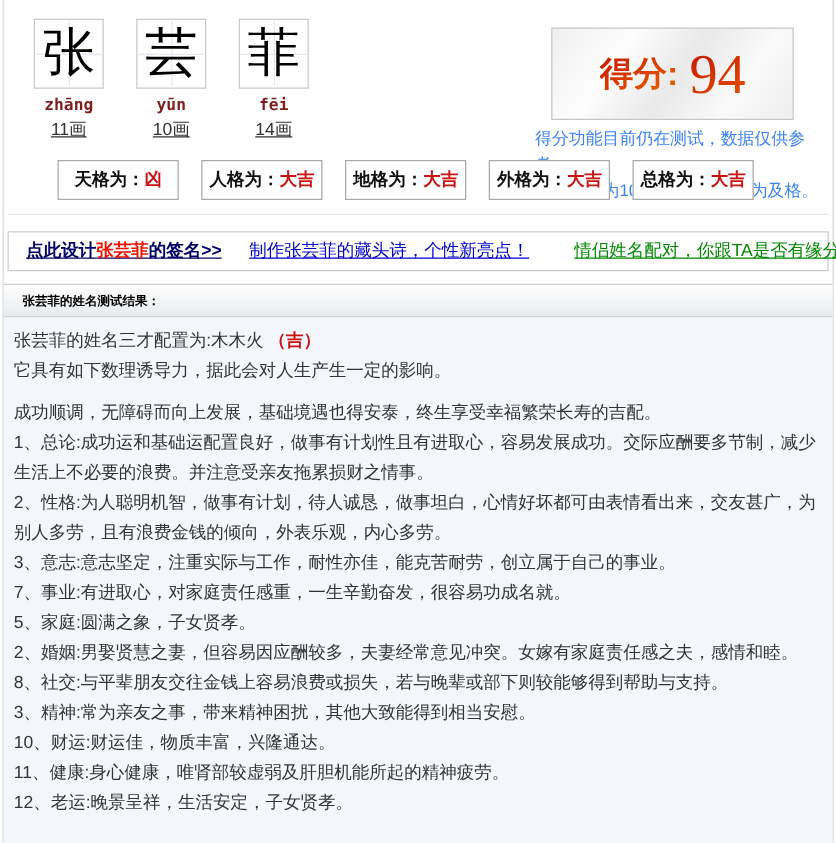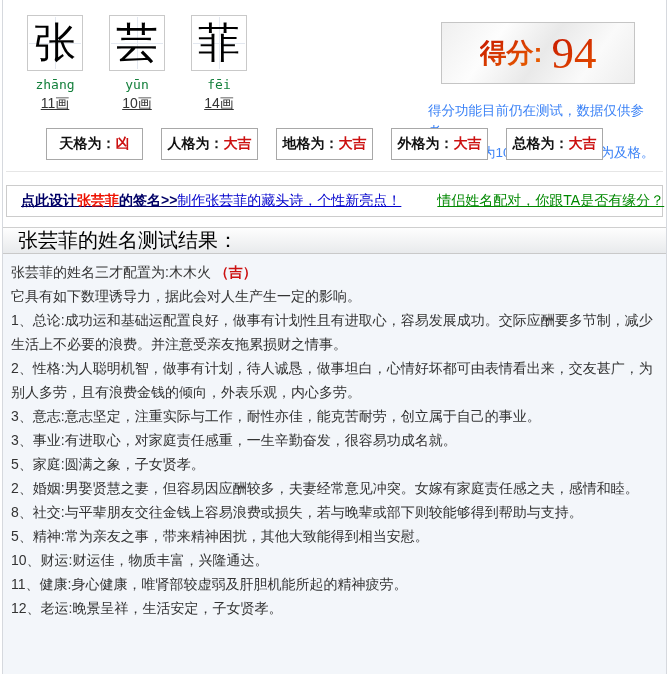--- a/index.html
+++ b/index.html
@@ -24,24 +24,24 @@
   .char-box {
     width: 56px; height: 56px; border: 1px solid #c9c9c9; background: #fff;
     position: relative; display: flex; align-items: center; justify-content: center;
   }
   .char-box::before { content: ""; position: absolute; left: 1px; right: 1px; top: 50%; border-top: 1px solid #e3e8f0; }
   .char-box::after  { content: ""; position: absolute; top: 1px; bottom: 1px; left: 50%; border-left: 1px solid #e3e8f0; }
   .char-glyph {
     position: relative; z-index: 1;
     font-family: "Liberation Serif", serif; font-size: 42px; line-height: 1; color: #000;
   }
-  .pinyin { margin-top: 7px; font-family: "DejaVu Sans Mono", monospace; font-size: 13px; color: #15803d; line-height: 1; }
+  .pinyin { margin-top: 7px; font-family: "DejaVu Sans Mono", monospace; font-size: 13px; color: #7f1d1d; line-height: 1; font-weight: bold; }
   .strokes { margin-top: 5px; font-size: 14px; color: #333; line-height: 1; text-decoration: underline; }
   .score-box {
-    position: absolute; left: 435px; top: 20px; width: 194px; height: 62px;
+    position: absolute; left: 435px; top: 20px; width: 194px; height: 74px;
     border: 1px solid #c5c5c5;
     background: linear-gradient(125deg, #efefef 0%, #fdfdfd 28%, #e9e9e9 52%, #fafafa 76%, #ededed 100%);
     display: flex; align-items: center; justify-content: center; gap: 9px;
   }
   .score-label {
     font-size: 27px; font-weight: bold; color: #cc2200;
     background: linear-gradient(150deg, #c41300, #ef6b00);
     -webkit-background-clip: text; background-clip: text; -webkit-text-fill-color: transparent;
   }
   .score-value {
@@ -56,31 +56,31 @@
     display: flex; align-items: center; justify-content: center;
     font-size: 14px; font-weight: bold; color: #111; white-space: nowrap;
   }
   .grid-value { color: #cc1111; }
   
   .links-panel {
     flex: none; height: 32px; margin: 13px 3px 0; border: 1px solid #ccc; background: #fff;
     display: flex; align-items: center; padding-left: 14px; font-size: 14px; white-space: nowrap;
   }
   .links-panel a { text-decoration: underline; cursor: pointer; }
-  .link-signature { color: #000066; font-weight: bold; }
+  .link-signature { color: #000066; font-weight: bold; margin-right: 22px; }
   .link-signature .name { color: #ee1100; }
   .link-poem { color: #0000cc; margin-right: 36px; }
   .link-couple { color: #008800; }
   
   .results-header {
     flex: none; height: 27px; margin-top: 10px;
     border-top: 1px solid #cfcfcf; border-bottom: 1px solid #c9c9c9;
     background: linear-gradient(#fefefe, #e8eaec);
     display: flex; align-items: center; padding-left: 15px;
-    font-size: 20px; font-weight: normal; color: #000;
+    font-size: 10px; font-weight: bold; color: #000;
   }
   .results-body {
     flex: 1; background: #f3f6fa; padding: 6px 8px 0;
     font-size: 14px; color: #333; line-height: 24px;
   }
   .results-body p { margin: 0; }
   .sancai-value { }
   .sancai-luck { color: #cc1111; font-weight: bold; }
   .summary { margin-top: 9px !important; }
 </style>
@@ -164,38 +164,39 @@
     <a class="link-signature"><span>点此设计</span><span class="name">张芸菲</span><span>的签名&gt;&gt;</span></a>
     <a class="link-poem">制作张芸菲的藏头诗，个性新亮点！</a>
     <a class="link-couple">情侣姓名配对，你跟TA是否有缘分？</a>
   </div>
 
   <div class="results-header">张芸菲的姓名测试结果：</div>
 
   <div class="results-body">
     <p class="sancai"><span>张芸菲的姓名三才配置为:</span><span class="sancai-value">木木火</span> <span class="sancai-luck">（吉）</span></p>
     <p class="intro">它具有如下数理诱导力，据此会对人生产生一定的影响。</p>
+    <p class="summary">成功顺调，无障碍而向上发展，基础境遇也得安泰，终生享受幸福繁荣长寿的吉配。</p>
     <div>
 
         <p class="item">1、总论:成功运和基础运配置良好，做事有计划性且有进取心，容易发展成功。交际应酬要多节制，减少生活上不必要的浪费。并注意受亲友拖累损财之情事。</p>
 
         <p class="item">2、性格:为人聪明机智，做事有计划，待人诚恳，做事坦白，心情好坏都可由表情看出来，交友甚广，为别人多劳，且有浪费金钱的倾向，外表乐观，内心多劳。</p>
 
         <p class="item">3、意志:意志坚定，注重实际与工作，耐性亦佳，能克苦耐劳，创立属于自己的事业。</p>
 
-        <p class="item">3、事业:有进取心，对家庭责任感重，一生辛勤奋发，很容易功成名就。</p>
+        <p class="item">7、事业:有进取心，对家庭责任感重，一生辛勤奋发，很容易功成名就。</p>
 
         <p class="item">5、家庭:圆满之象，子女贤孝。</p>
 
         <p class="item">2、婚姻:男娶贤慧之妻，但容易因应酬较多，夫妻经常意见冲突。女嫁有家庭责任感之夫，感情和睦。</p>
 
 
         <p class="item">8、社交:与平辈朋友交往金钱上容易浪费或损失，若与晚辈或部下则较能够得到帮助与支持。</p>
 
-        <p class="item">5、精神:常为亲友之事，带来精神困扰，其他大致能得到相当安慰。</p>
+        <p class="item">3、精神:常为亲友之事，带来精神困扰，其他大致能得到相当安慰。</p>
 
         <p class="item">10、财运:财运佳，物质丰富，兴隆通达。</p>
 
         <p class="item">11、健康:身心健康，唯肾部较虚弱及肝胆机能所起的精神疲劳。</p>
 
         <p class="item">12、老运:晚景呈祥，生活安定，子女贤孝。</p>
       </div>
   </div>
 
 </div>

